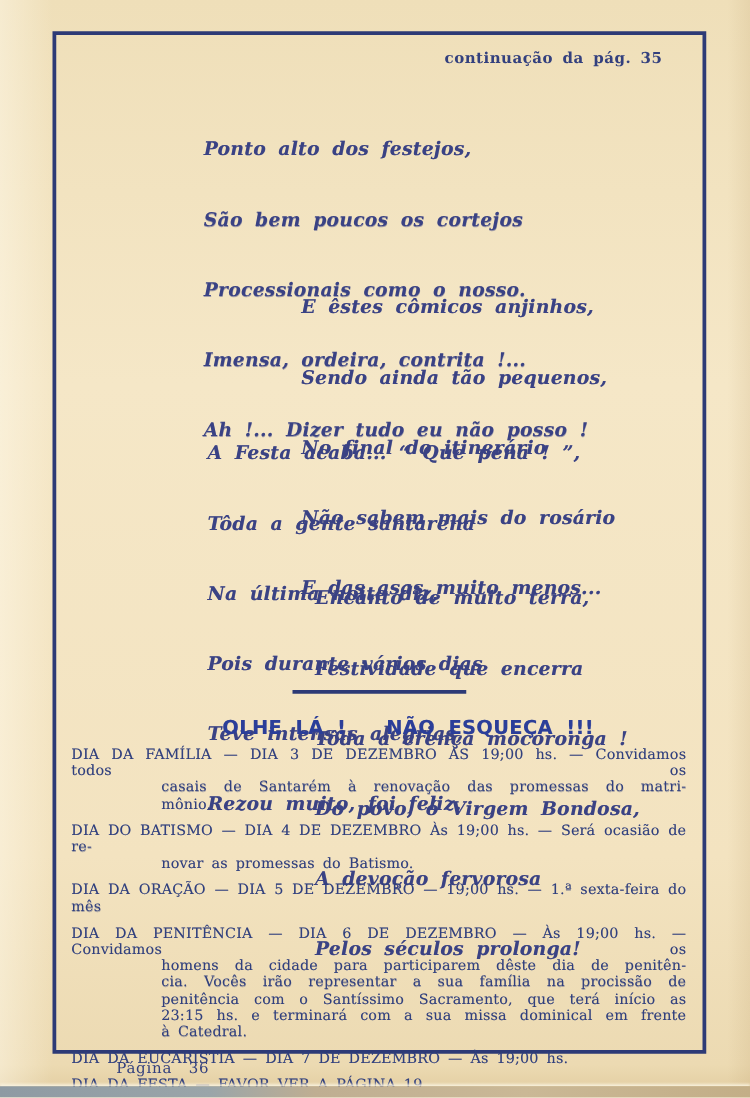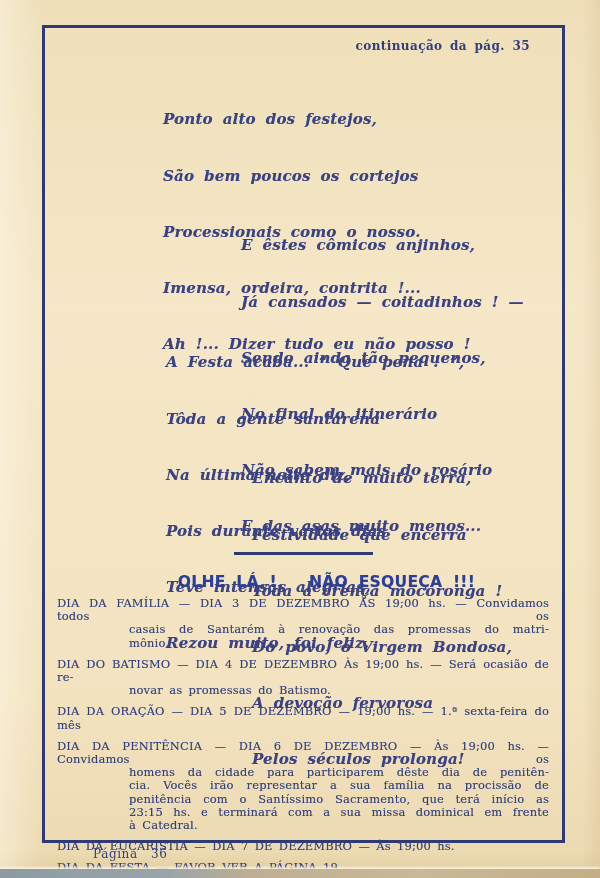--- a/index.html
+++ b/index.html
@@ -82,21 +82,20 @@
   <div class="stanza s0">
     <div>Ponto alto dos festejos,</div>
     <div>São bem poucos os cortejos</div>
     <div>Processionais como o nosso.</div>
     <div>Imensa, ordeira, contrita !...</div>
     <div>Ah !... Dizer tudo eu não posso !</div>
   </div>
 
   <div class="stanza s1">
     <div>E êstes cômicos anjinhos,</div>
-    <div>Já cansados — coitadinhos ! —</div>
     <div>Sendo ainda tão pequenos,</div>
     <div>No final do itinerário</div>
     <div>Não sabem mais do rosário</div>
     <div>E das asas muito menos...</div>
   </div>
 
   <div class="stanza s2">
     <div>A Festa acaba... “ Que pena ! ”,</div>
     <div>Tôda a gente santarena</div>
     <div>Na última noite diz,</div>

